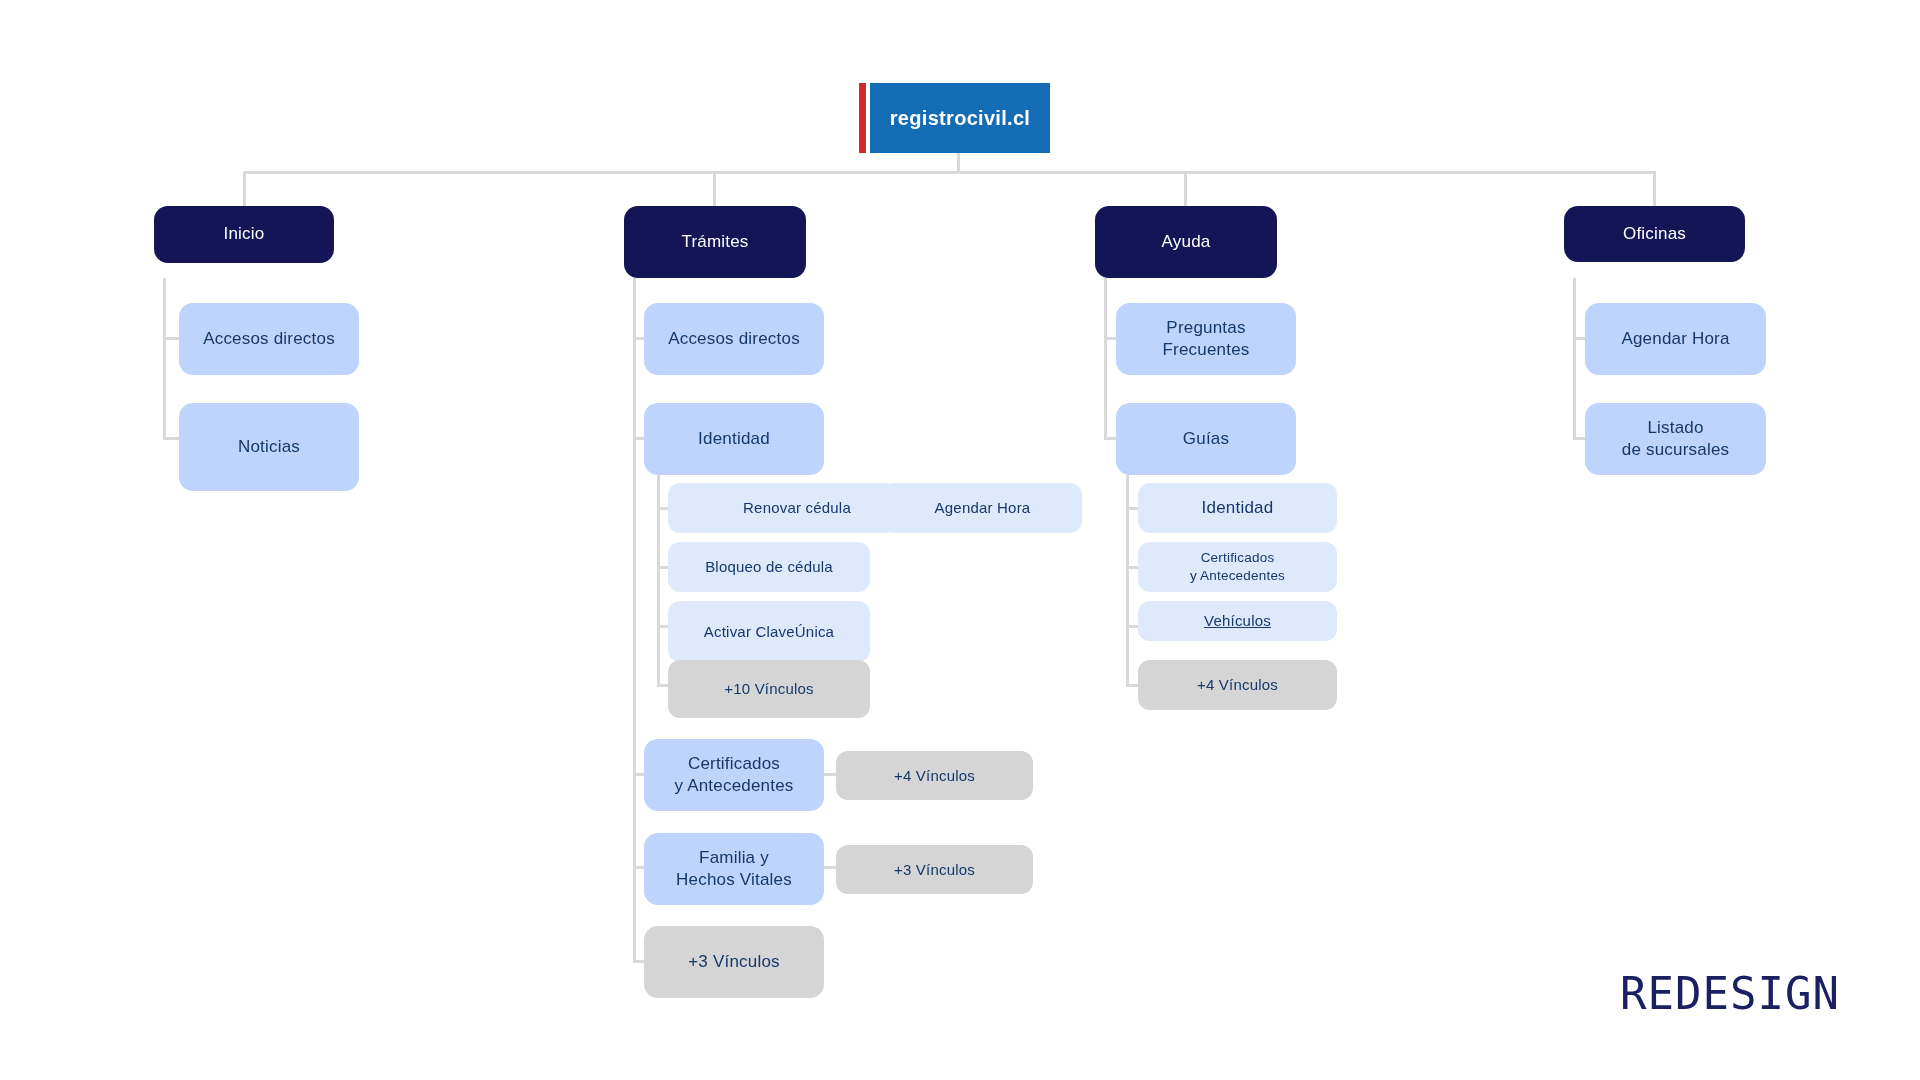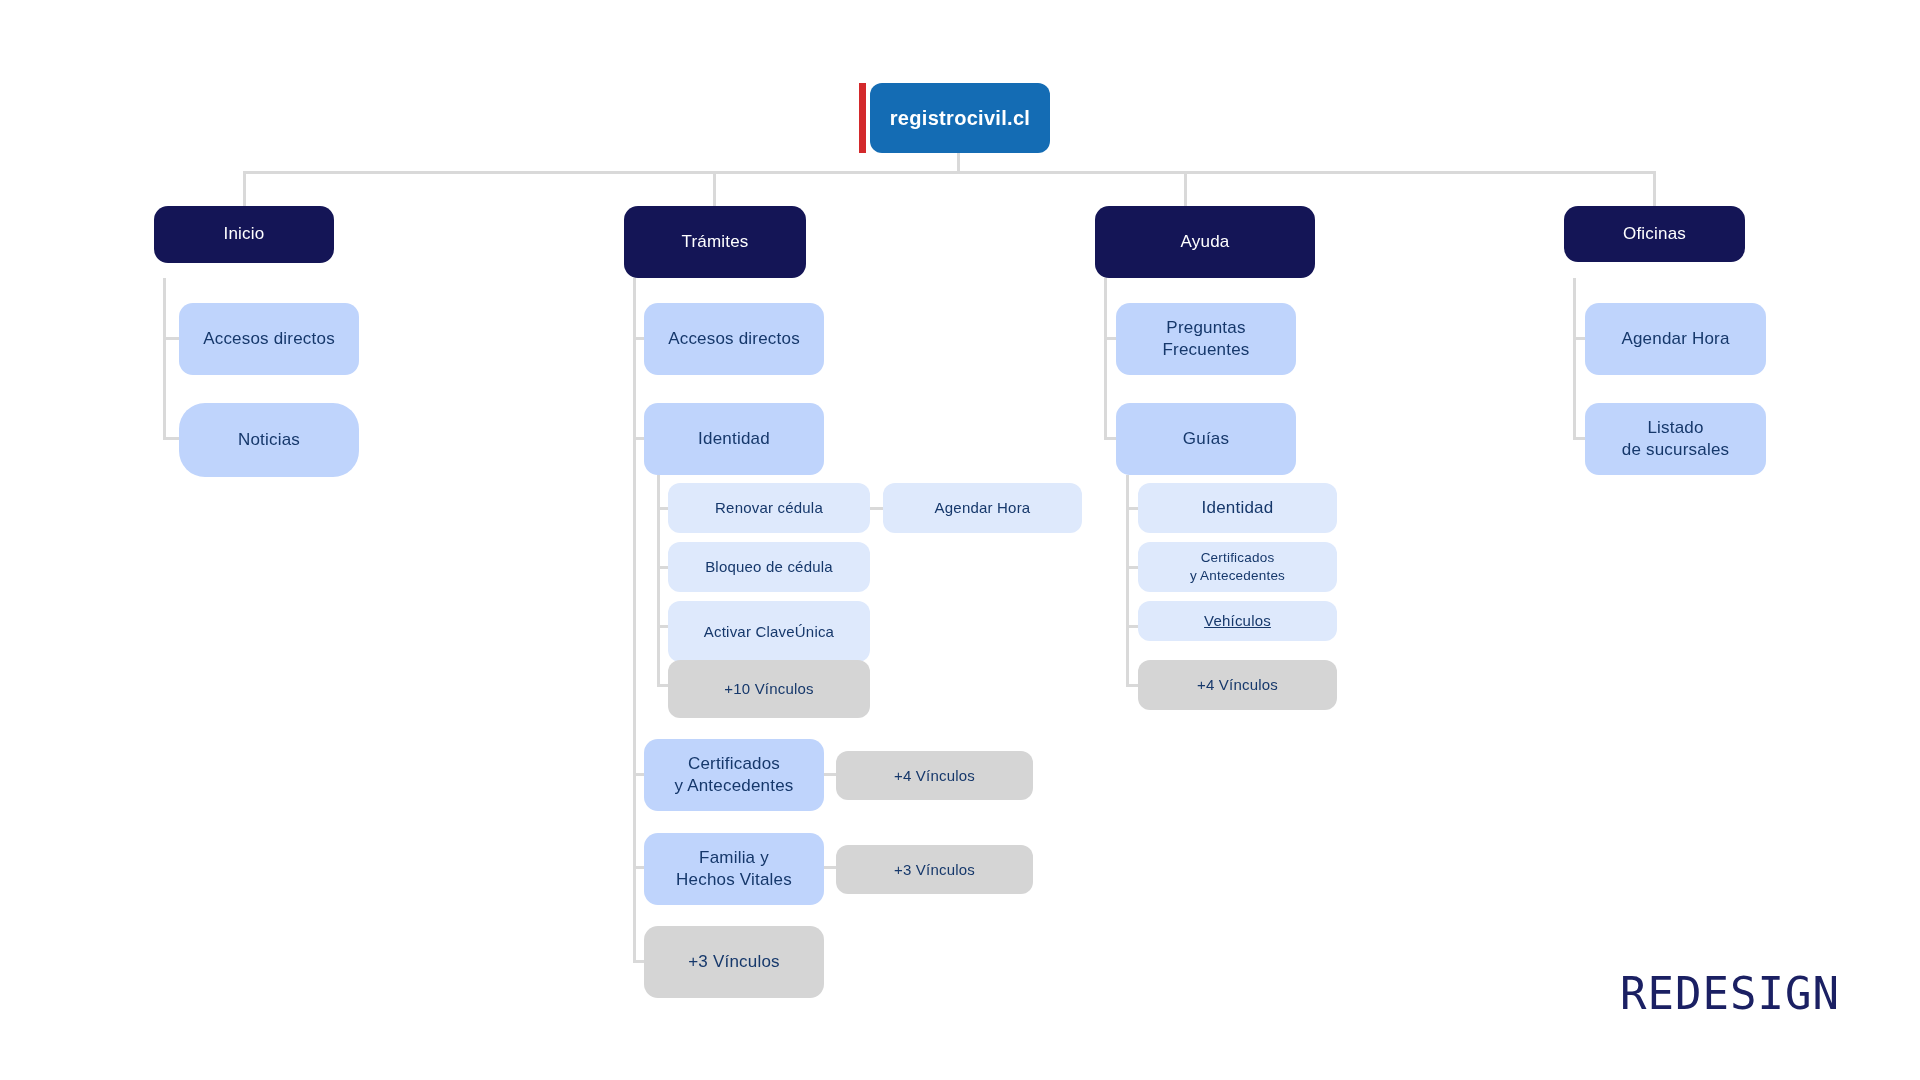--- a/index.html
+++ b/index.html
@@ -10,21 +10,21 @@
   
   .conn{position:absolute;background:#D9D9D9;}
   
   .node{
     position:absolute;display:flex;align-items:center;justify-content:center;
     text-align:center;border-radius:14px;color:#16386B;
     white-space:pre-line;line-height:1.3;letter-spacing:.2px;
   }
   .root{
     background:#146CB4;color:#ffffff;font-weight:bold;font-size:20px;
-    border-radius:12px;letter-spacing:.3px;
+    border-radius:0;letter-spacing:.3px;
   }
   .accent{position:absolute;background:#D3292B;}
   .lvl1{background:#141556;color:#ffffff;font-size:17px;}
   .lvl2{background:#BFD4FC;font-size:17px;}
   .lvl3{background:#DEE9FC;font-size:15px;border-radius:12px;}
   .l3big{font-size:17px;}
   .small{font-size:13.5px;line-height:1.35;}
   .more{background:#D5D5D5;}
   .watermark{
     position:absolute;left:1620px;top:968px;
@@ -76,29 +76,29 @@
 
   <div class="conn" style="left:1573px;top:278px;width:3px;height:162px;"></div>
   <div class="conn" style="left:1573px;top:337px;width:13px;height:3px;"></div>
   <div class="conn" style="left:1573px;top:437px;width:13px;height:3px;"></div>
 
   <div class="accent" style="left:859px;top:83px;width:7px;height:70px;"></div>
   <div class="node root" style="left:870px;top:83px;width:180px;height:70px;">registrocivil.cl</div>
 
   <div class="node lvl1" style="left:154px;top:206px;width:180px;height:57px;">Inicio</div>
   <div class="node lvl1" style="left:624px;top:206px;width:182px;height:72px;">Trámites</div>
-  <div class="node lvl1" style="left:1095px;top:206px;width:220px;height:72px;">Ayuda</div>
+  <div class="node lvl1" style="left:1095px;top:206px;width:182px;height:72px;">Ayuda</div>
   <div class="node lvl1" style="left:1564px;top:206px;width:181px;height:56px;">Oficinas</div>
 
   <div class="node lvl2" style="left:179px;top:303px;width:180px;height:72px;">Accesos directos</div>
-  <div class="node lvl2" style="left:179px;top:403px;width:180px;height:74px;border-radius:26px;">Noticias</div>
+  <div class="node lvl2" style="left:179px;top:403px;width:180px;height:88px;">Noticias</div>
 
   <div class="node lvl2" style="left:644px;top:303px;width:180px;height:72px;">Accesos directos</div>
   <div class="node lvl2" style="left:644px;top:403px;width:180px;height:72px;">Identidad</div>
-  <div class="node lvl3" style="left:668px;top:483px;width:202px;height:50px;">Renovar cédula</div>
+  <div class="node lvl3" style="left:668px;top:483px;width:202px;height:50px;padding-left:28px;">Renovar cédula</div>
   <div class="node lvl3" style="left:883px;top:483px;width:199px;height:50px;">Agendar Hora</div>
   <div class="node lvl3" style="left:668px;top:542px;width:202px;height:50px;">Bloqueo de cédula</div>
   <div class="node lvl3" style="left:668px;top:601px;width:202px;height:61px;">Activar ClaveÚnica</div>
   <div class="node lvl3 more" style="left:668px;top:660px;width:202px;height:58px;">+10 Vínculos</div>
   <div class="node lvl2" style="left:644px;top:739px;width:180px;height:72px;">Certificados
 y Antecedentes</div>
   <div class="node lvl3 more" style="left:836px;top:751px;width:197px;height:49px;">+4 Vínculos</div>
   <div class="node lvl2" style="left:644px;top:833px;width:180px;height:72px;">Familia y
 Hechos Vitales</div>
   <div class="node lvl3 more" style="left:836px;top:845px;width:197px;height:49px;">+3 Vínculos</div>

